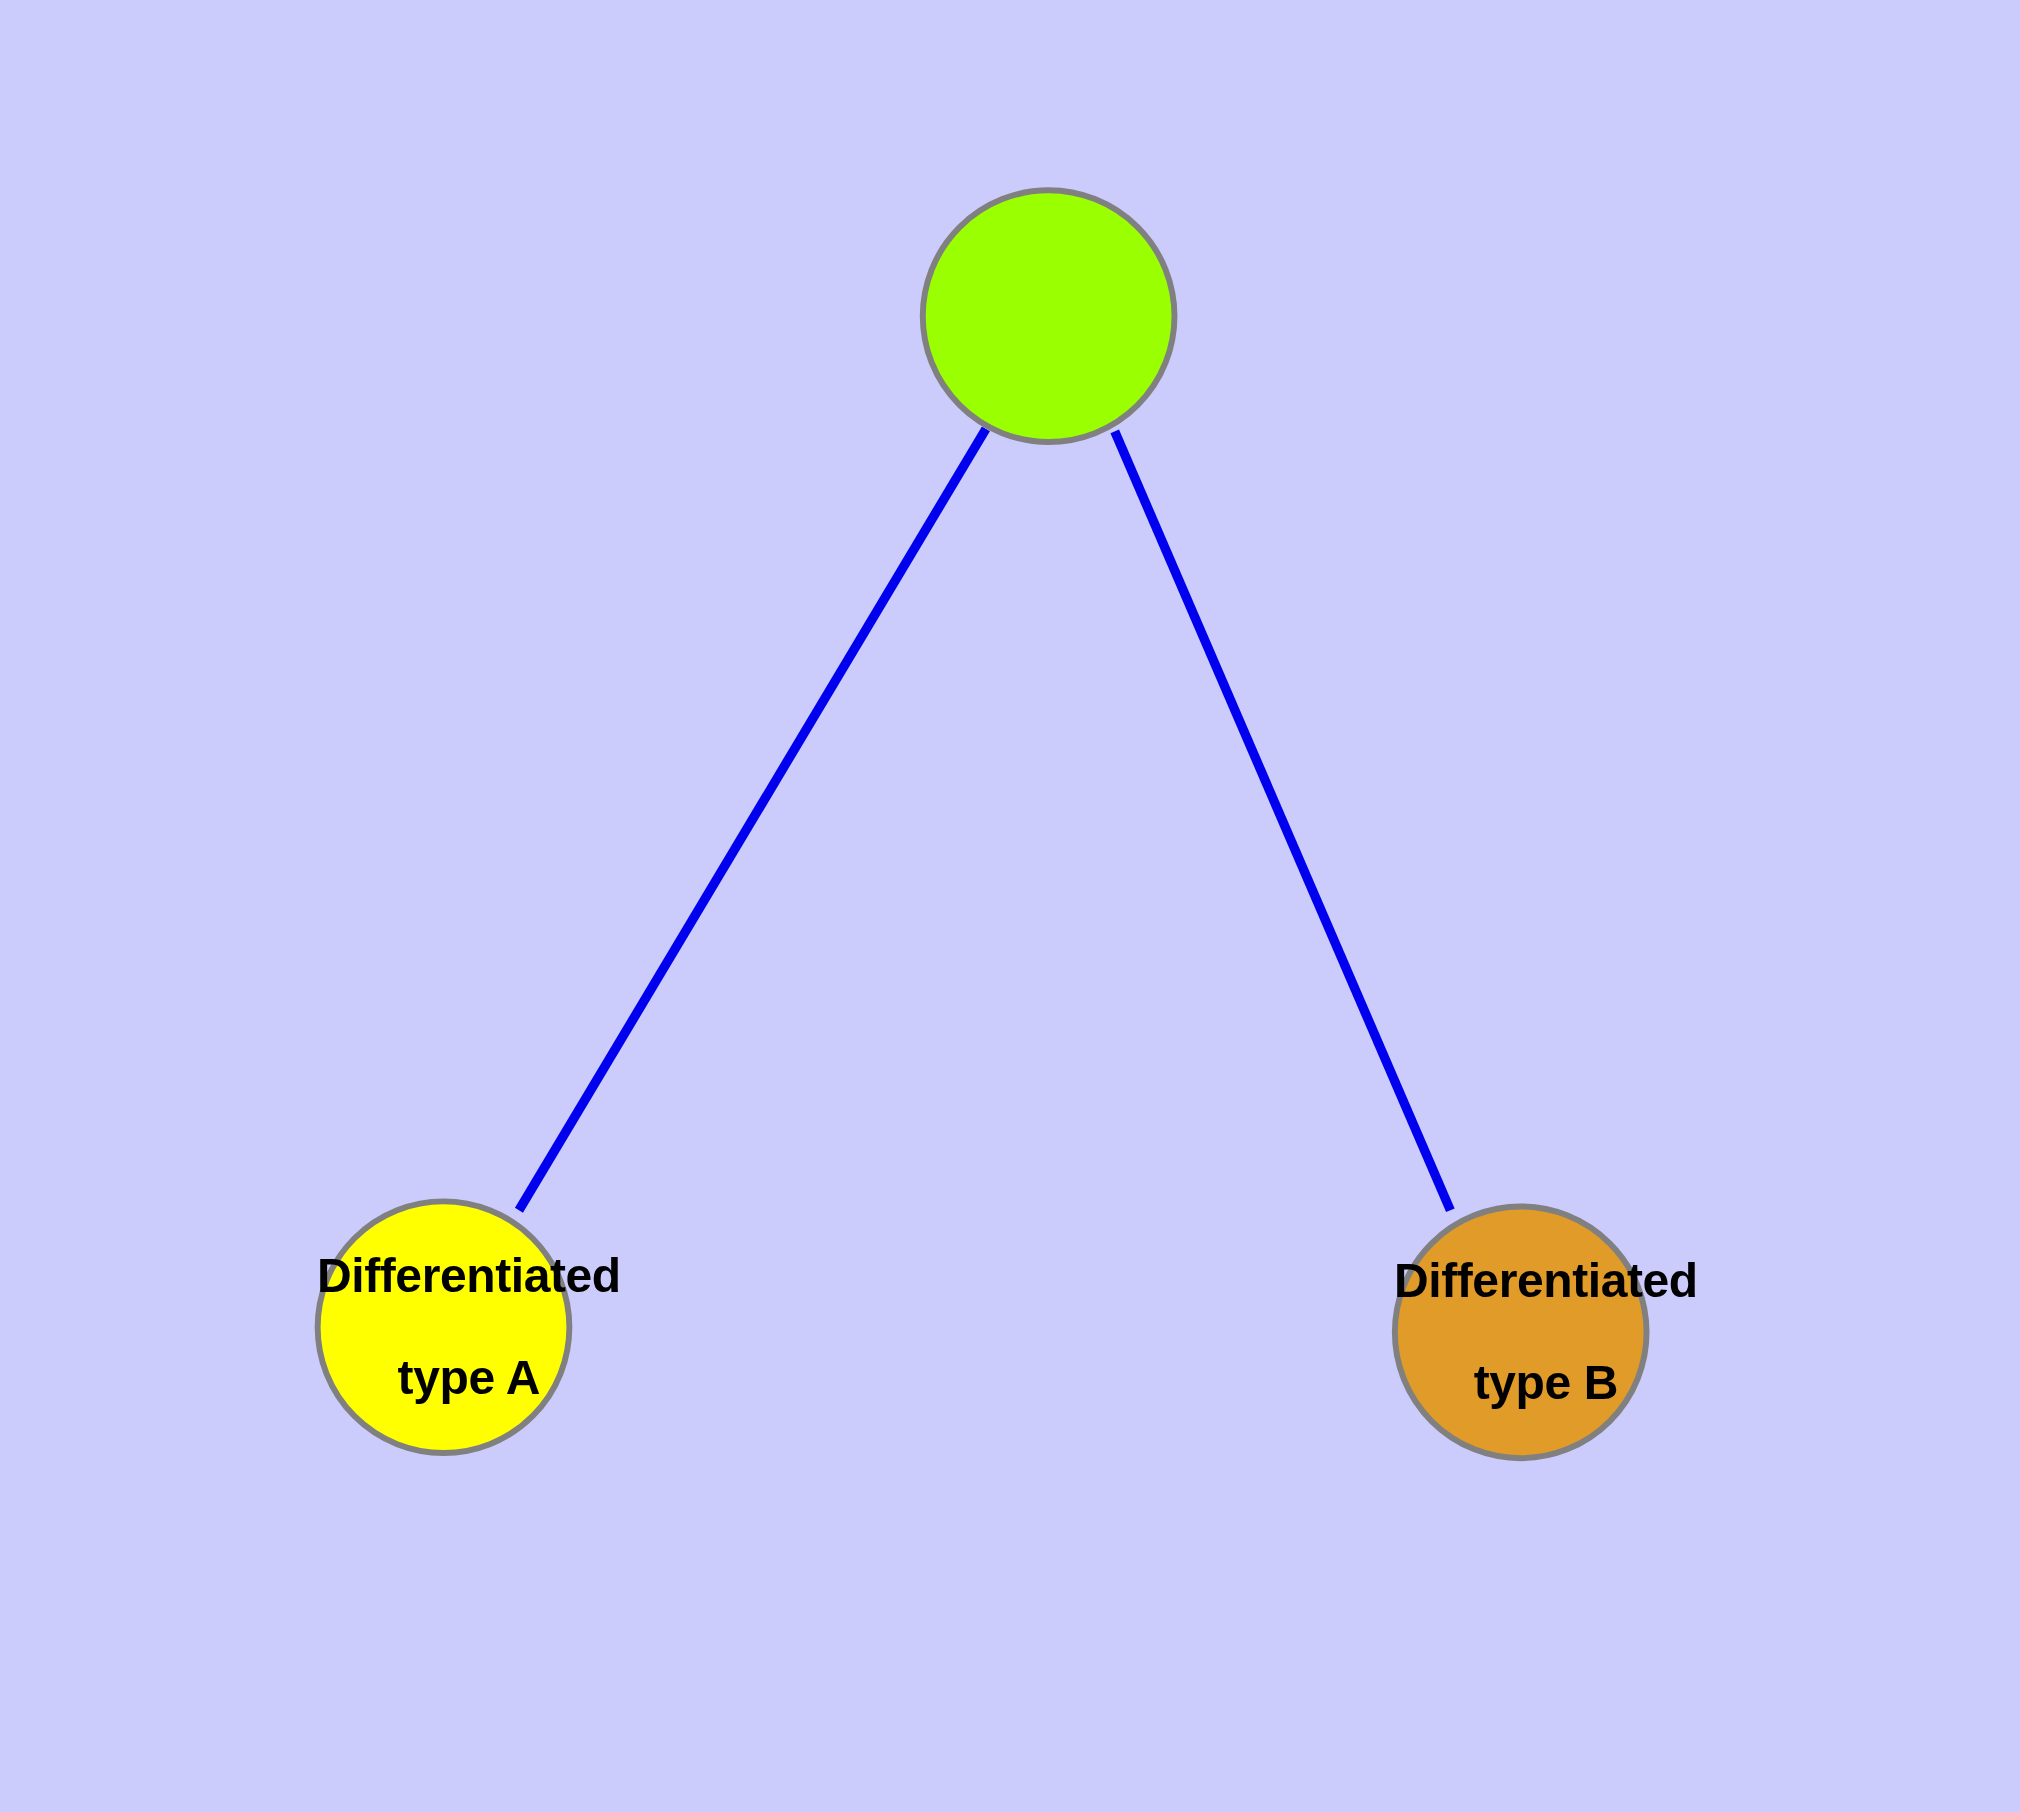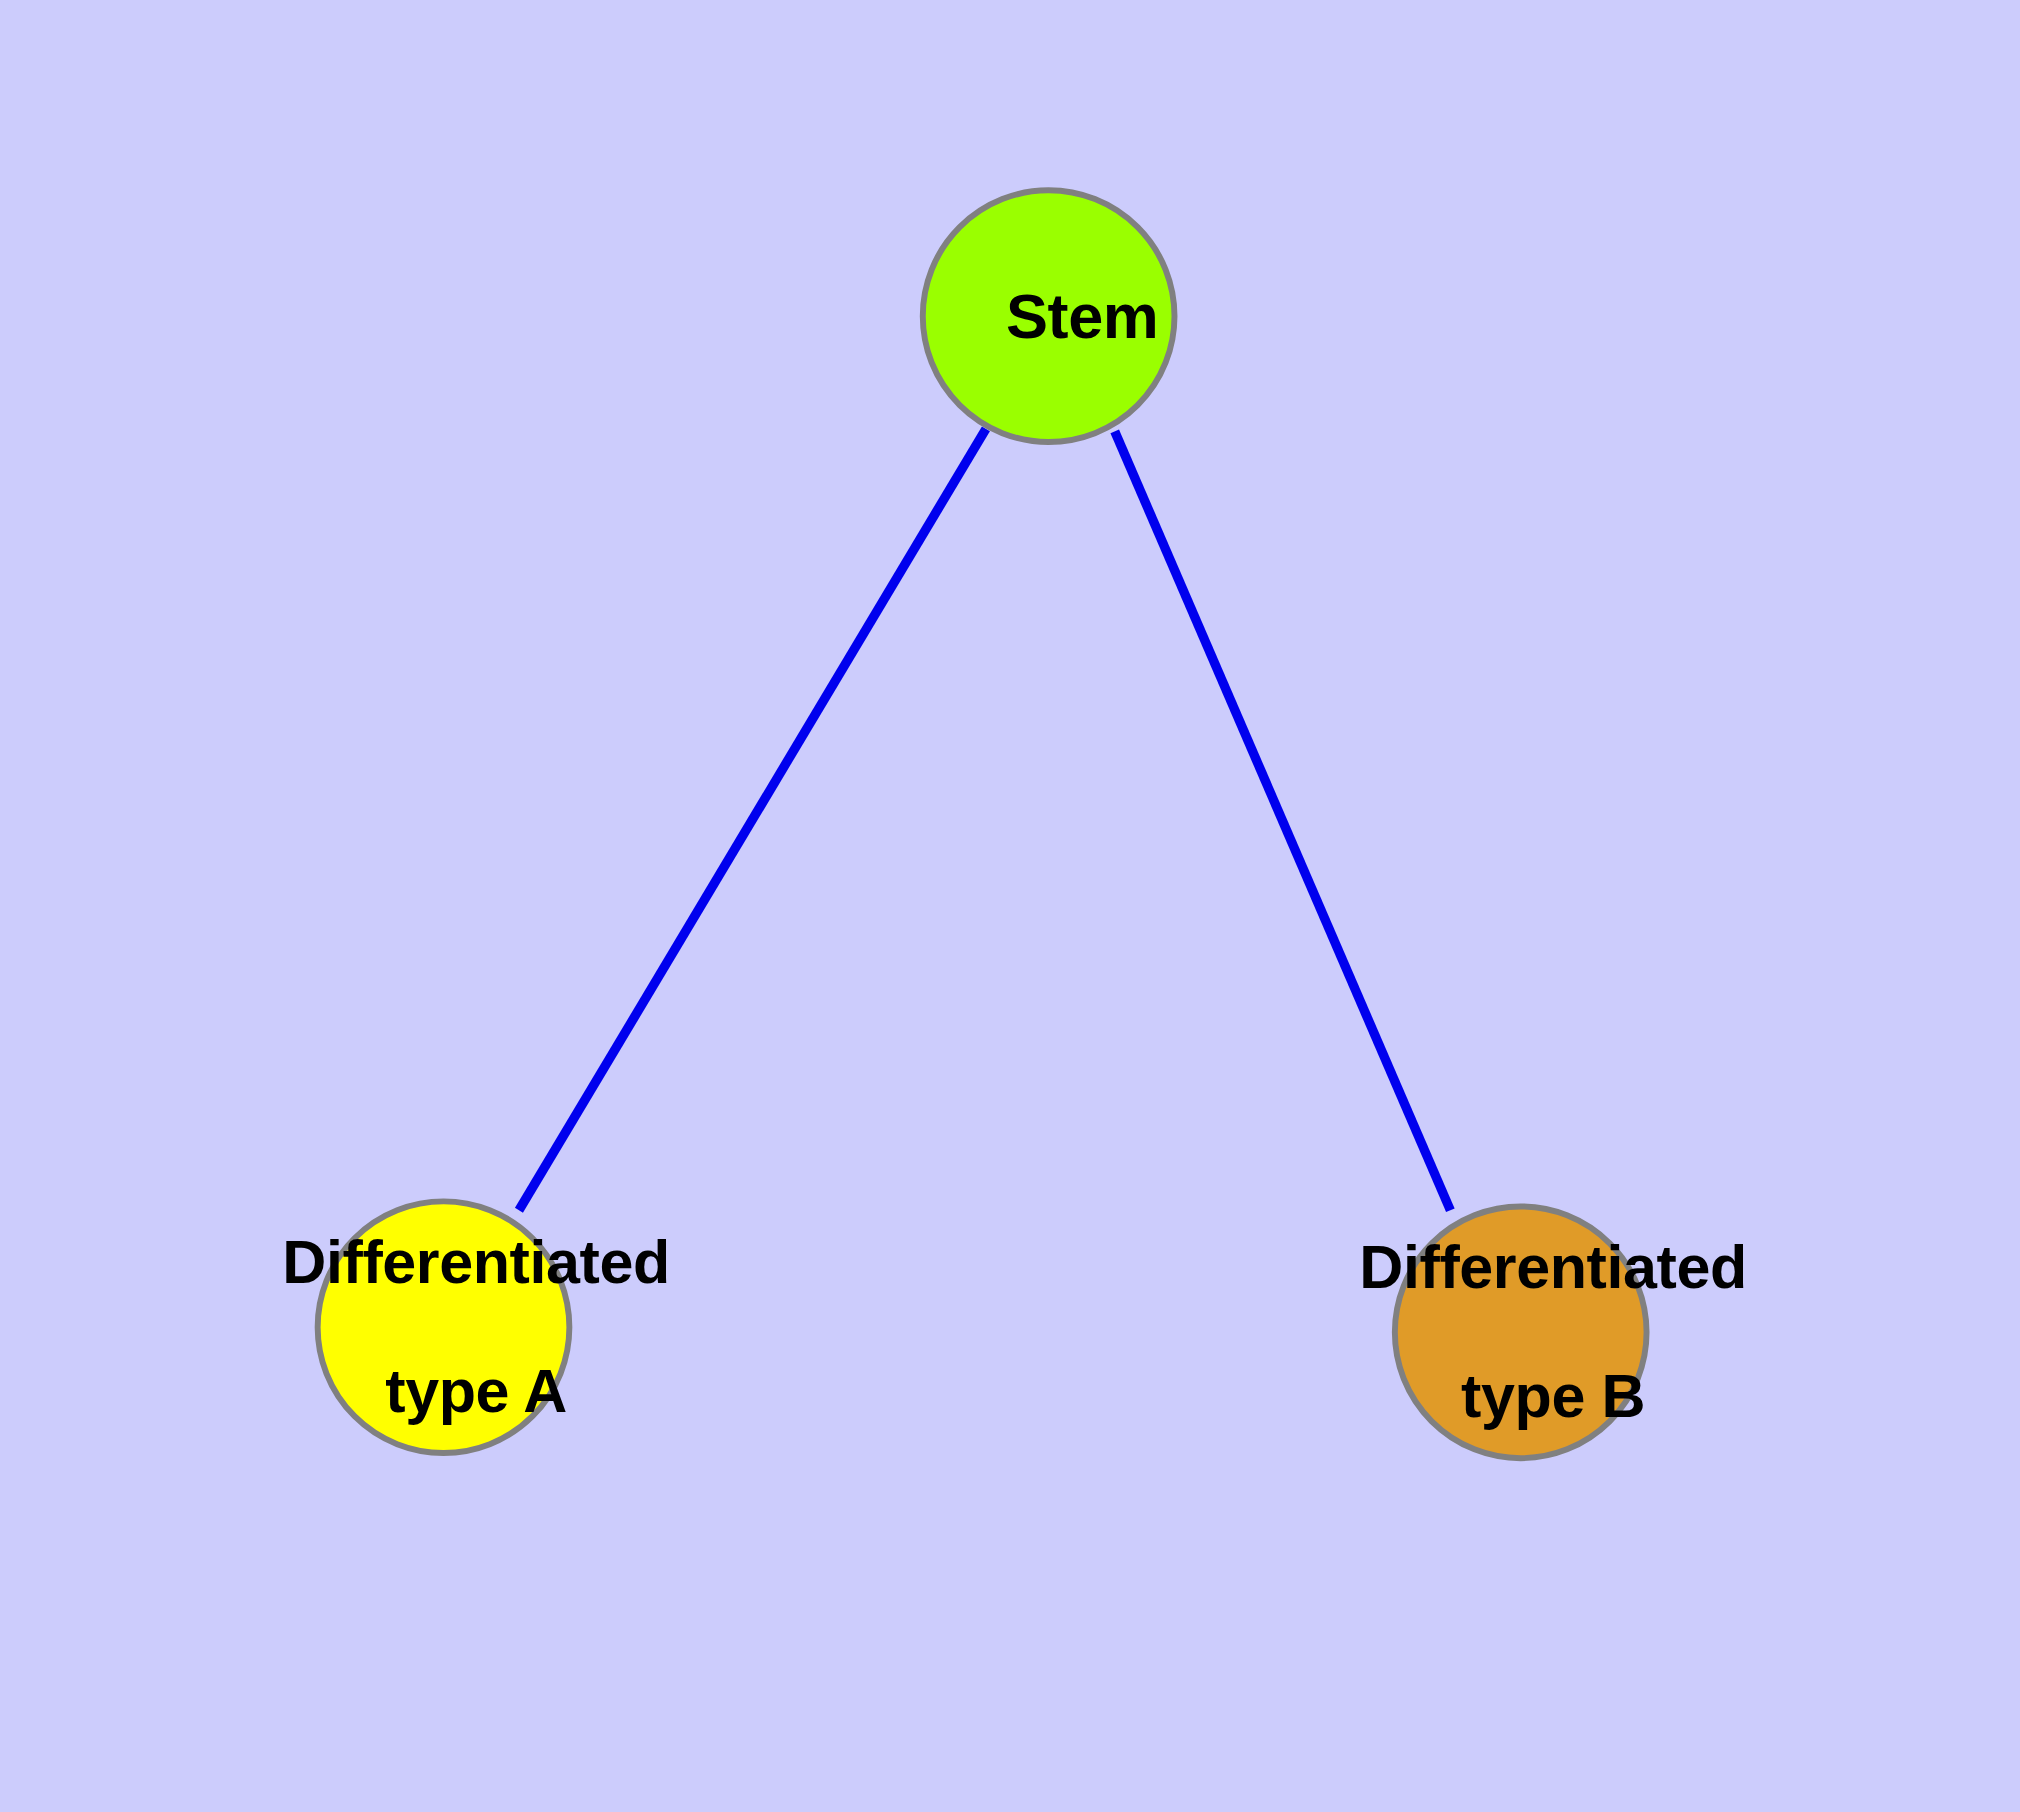--- a/index.html
+++ b/index.html
@@ -35,21 +35,21 @@
     white-space: pre;
     line-height: 1.06;
     pointer-events: none;
     transform: translate(-50%, -50%);
   }
   .node-label.big {
     font-size: 63px;
     letter-spacing: -0.4px;
   }
   .node-label.sub {
-    font-size: 61px;
+    font-size: 48px;
     letter-spacing: -0.4px;
   }
 </style>
 </head>
 <body>
 
 <div id="canvas" style="width: 2021px; height: 1812px;">
 
   <div id="bg-rect" style="background: rgb(204, 204, 252); width: 2021px; height: 1812px;"></div>
 
@@ -58,23 +58,20 @@
         <line x1="1163" y1="506" x2="612" y2="1428" stroke="#0000ee" stroke-width="11" stroke-linecap="butt"></line>
         <line x1="1315" y1="509" x2="1711" y2="1428" stroke="#0000ee" stroke-width="11" stroke-linecap="butt"></line>
       </g>
     <g id="nodes-layer">
         <circle cx="1237" cy="373" r="148.5" fill="#9aff00" stroke="#808080" stroke-width="7"></circle>
         <circle cx="523" cy="1566" r="148.5" fill="#ffff00" stroke="#808080" stroke-width="7"></circle>
         <circle cx="1794" cy="1572" r="148.5" fill="#e09b28" stroke="#808080" stroke-width="7"></circle>
       </g>
   </svg>
 
-  <div class="node-label big" id="label-stem" style="left: 1048px; top: 316px; color: rgb(0, 0, 0);">
-    <span>Stem</span>
-  </div>
 
   <div class="node-label sub" id="label-diff-a" style="left: 443px; top: 1327px; color: rgb(0, 0, 0);">
     <span>Differentiated</span><br>
     <span>type A</span>
   </div>
 
   <div class="node-label sub" id="label-diff-b" style="left: 1520px; top: 1332px; color: rgb(0, 0, 0);">
     <span>Differentiated</span><br>
     <span>type B</span>
   </div>

